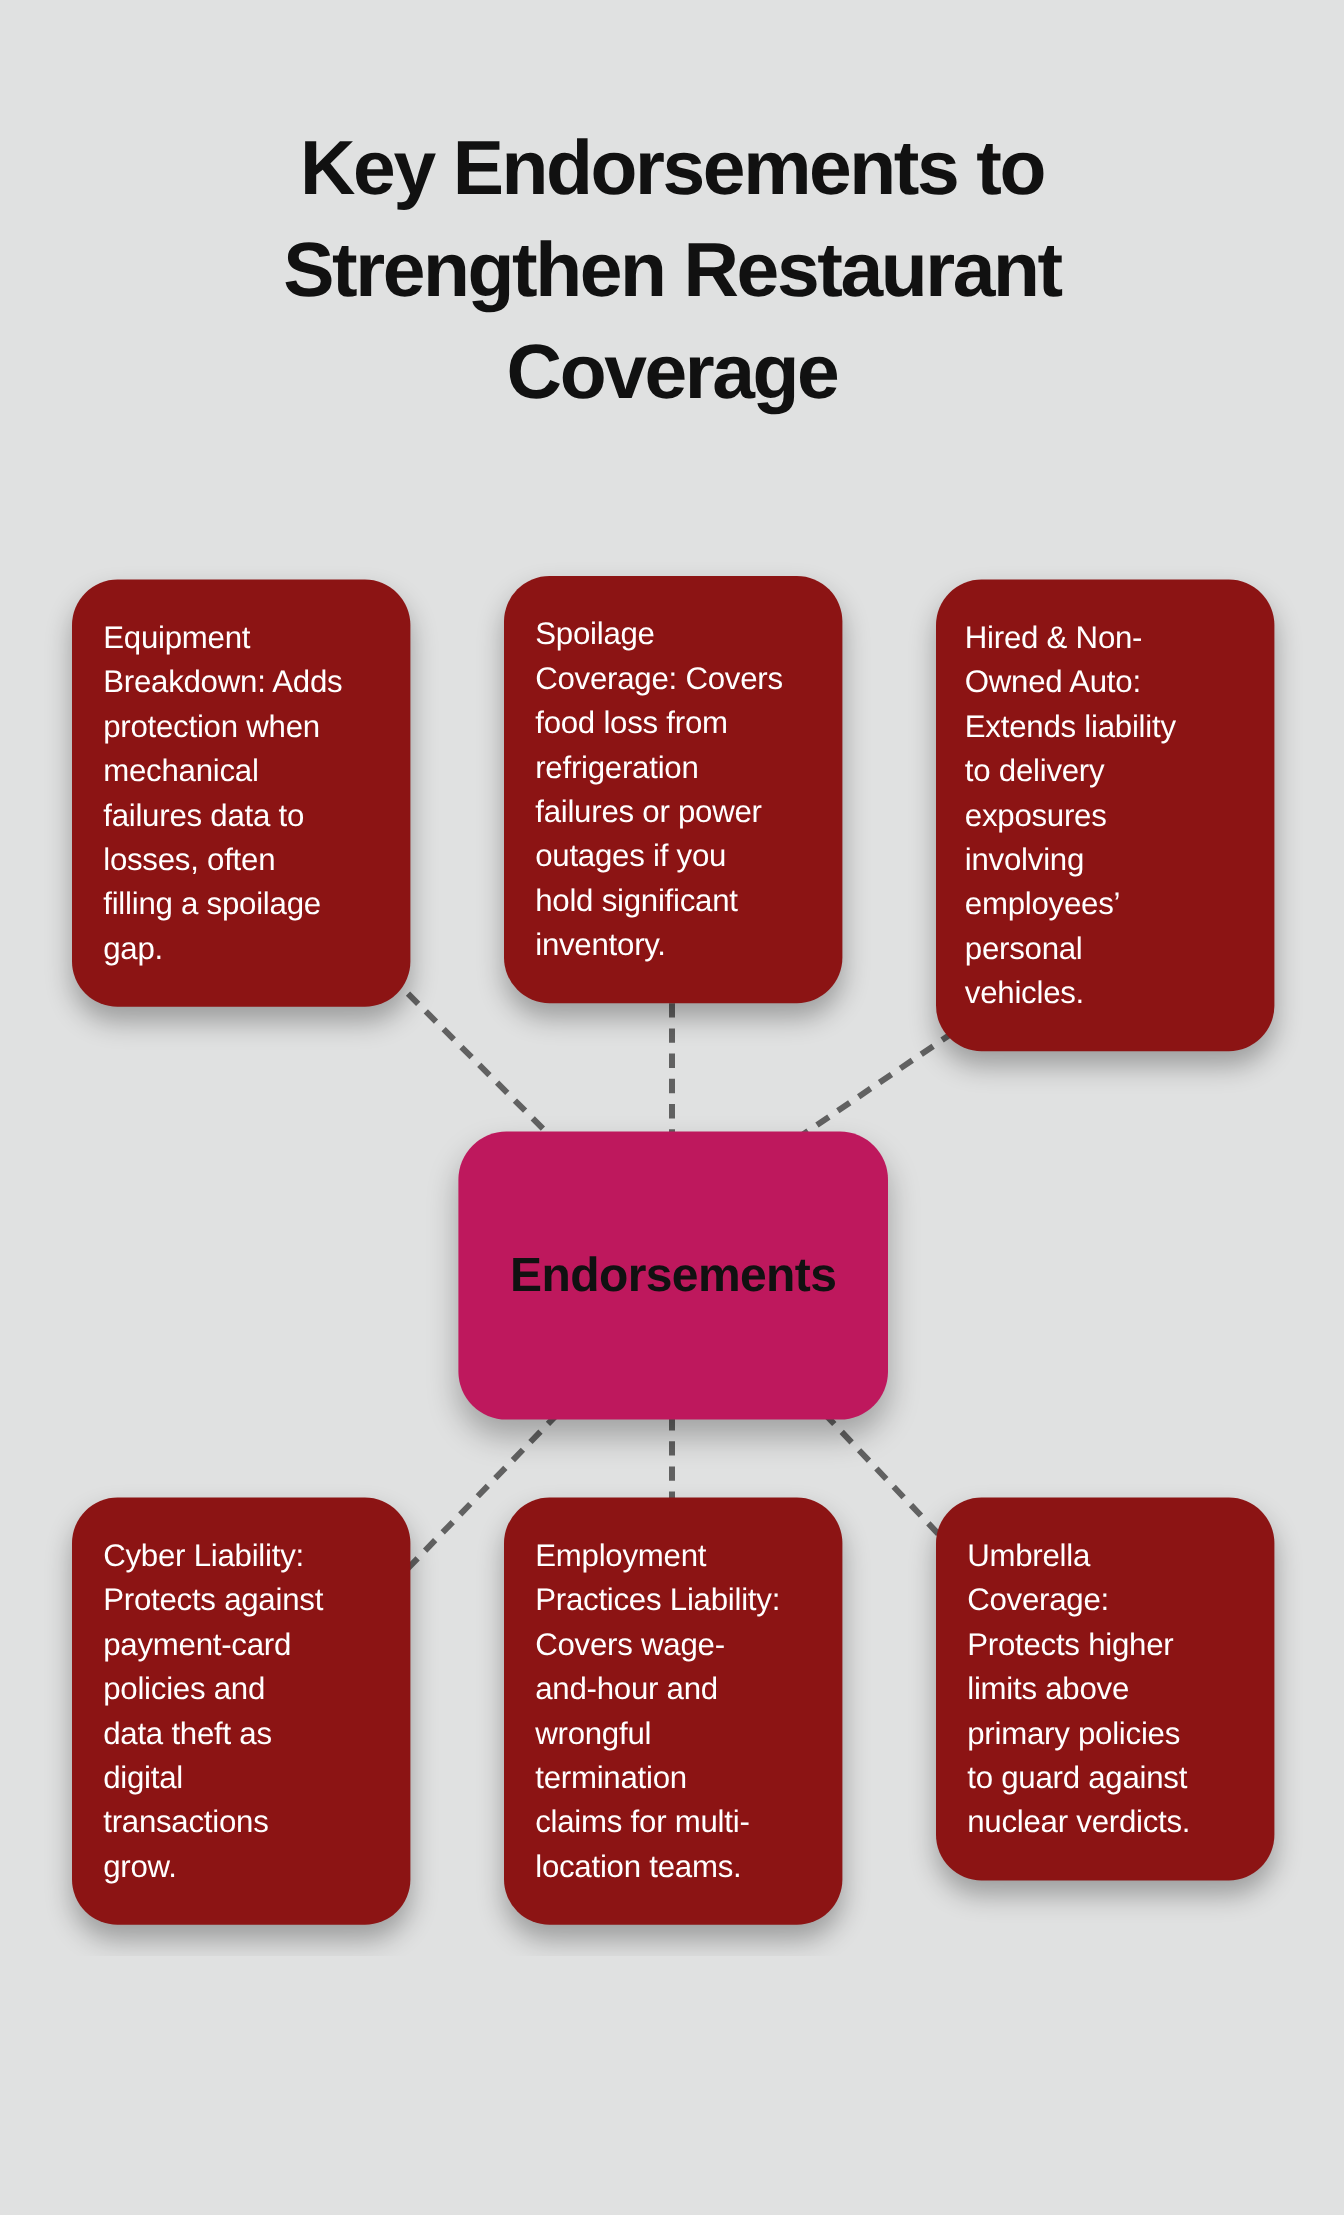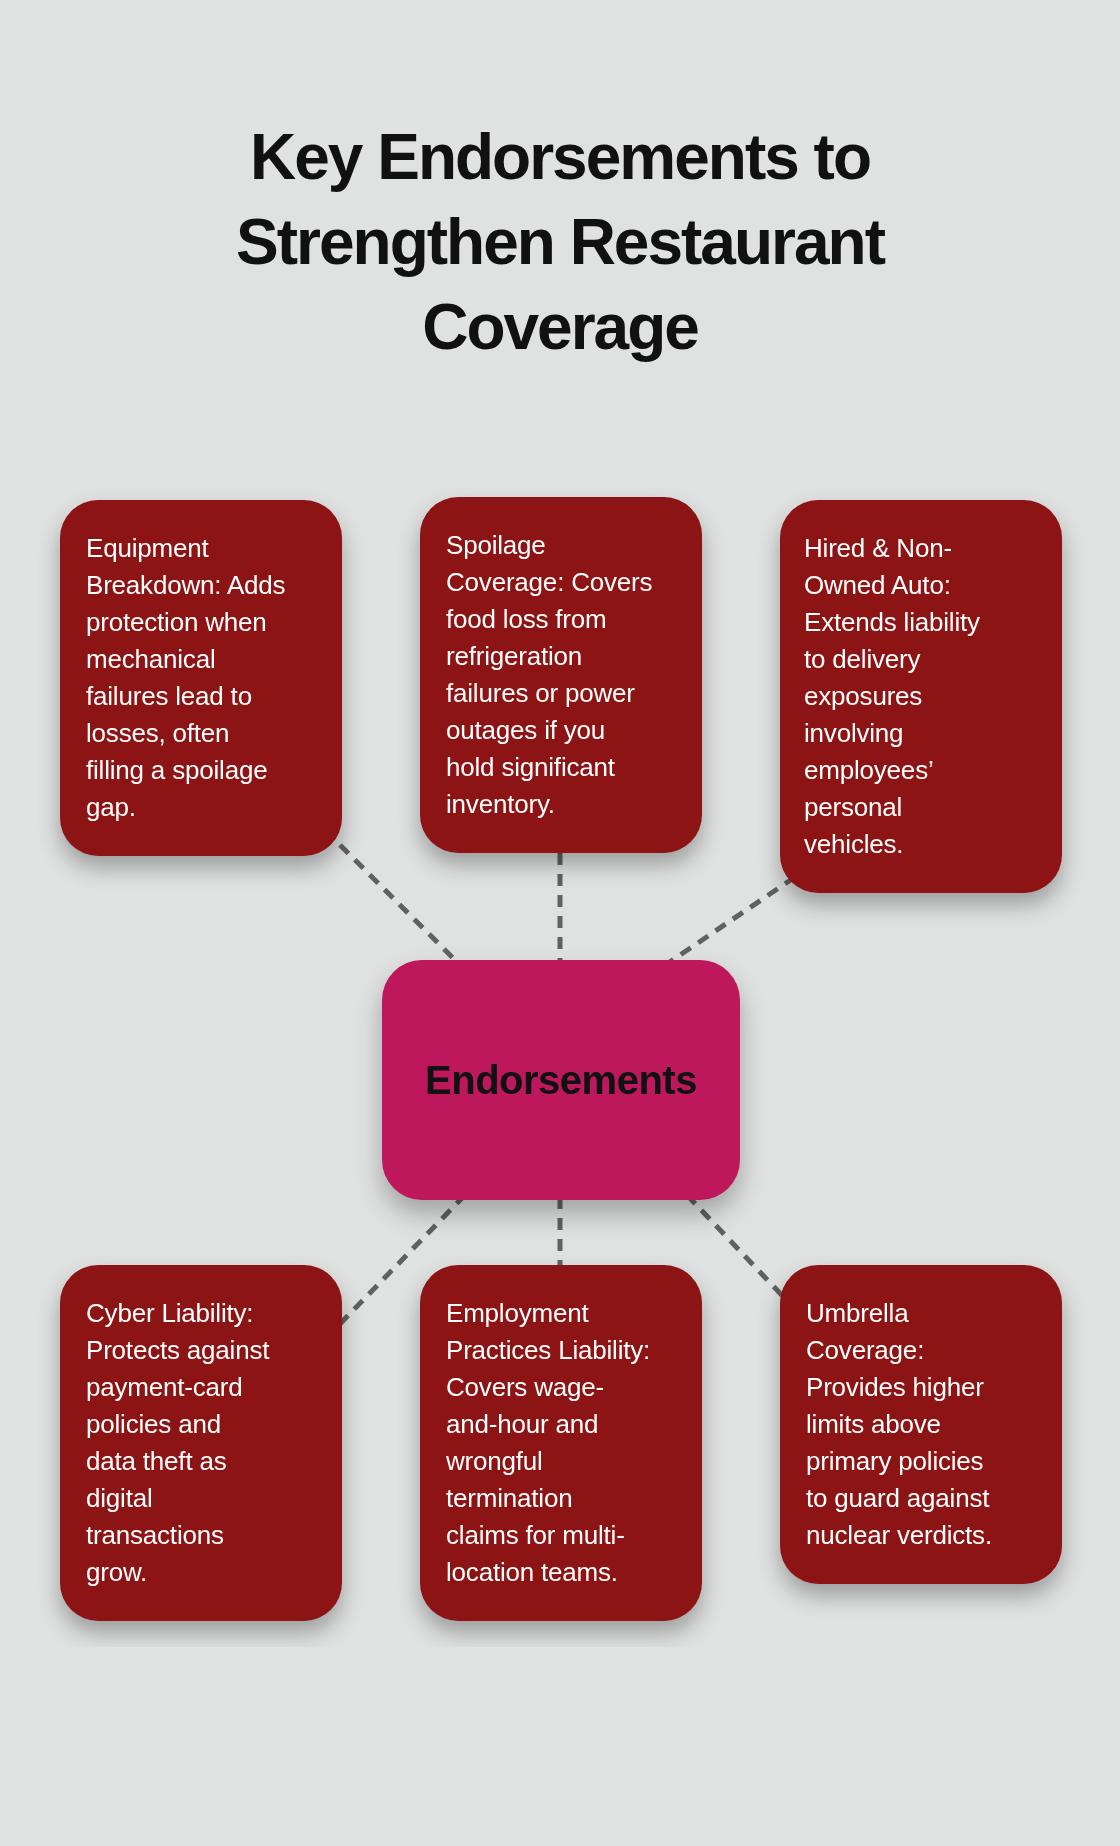--- a/index.html
+++ b/index.html
@@ -6,21 +6,20 @@
   body {
     width: 1120px; height: 1846px;
     font-family: "Liberation Sans", sans-serif;
     background: #e0e1e1;
   }
   .canvas {
     position: relative;
     width: 1120px; height: 1630px;
     background: #e0e1e1;
     overflow: hidden;
-    margin-top: 17px;
   }
   
   .title {
     position: absolute;
     left: 0; right: 0; top: 98px;
     margin: 0;
     text-align: center;
     font-size: 64px;
     line-height: 85px;
     font-weight: 700;
@@ -144,21 +143,21 @@
     <line x1="465" y1="1178" x2="335" y2="1312"></line>
     <line x1="560" y1="1180" x2="560" y2="1255"></line>
     <line x1="687" y1="1178" x2="812" y2="1310"></line>
   </svg>
 
   <div class="node node-tl">
     <p>Equipment
 Breakdown: Adds
 protection when
 mechanical
-failures lead to
+failures data to
 losses, often
 filling a spoilage
 gap.</p>
   </div>
 
   <div class="node node-tm">
     <p>Spoilage
 Coverage: Covers
 food loss from
 refrigeration
@@ -202,21 +201,21 @@
 and-hour and
 wrongful
 termination
 claims for multi-
 location teams.</p>
   </div>
 
   <div class="node node-br">
     <p>Umbrella
 Coverage:
-Provides higher
+Protects higher
 limits above
 primary policies
 to guard against
 nuclear verdicts.</p>
   </div>
 
   <div class="logo">
     <div class="logo-row">
       <span class="logo-h">H</span>
       <span class="logo-text-col">

